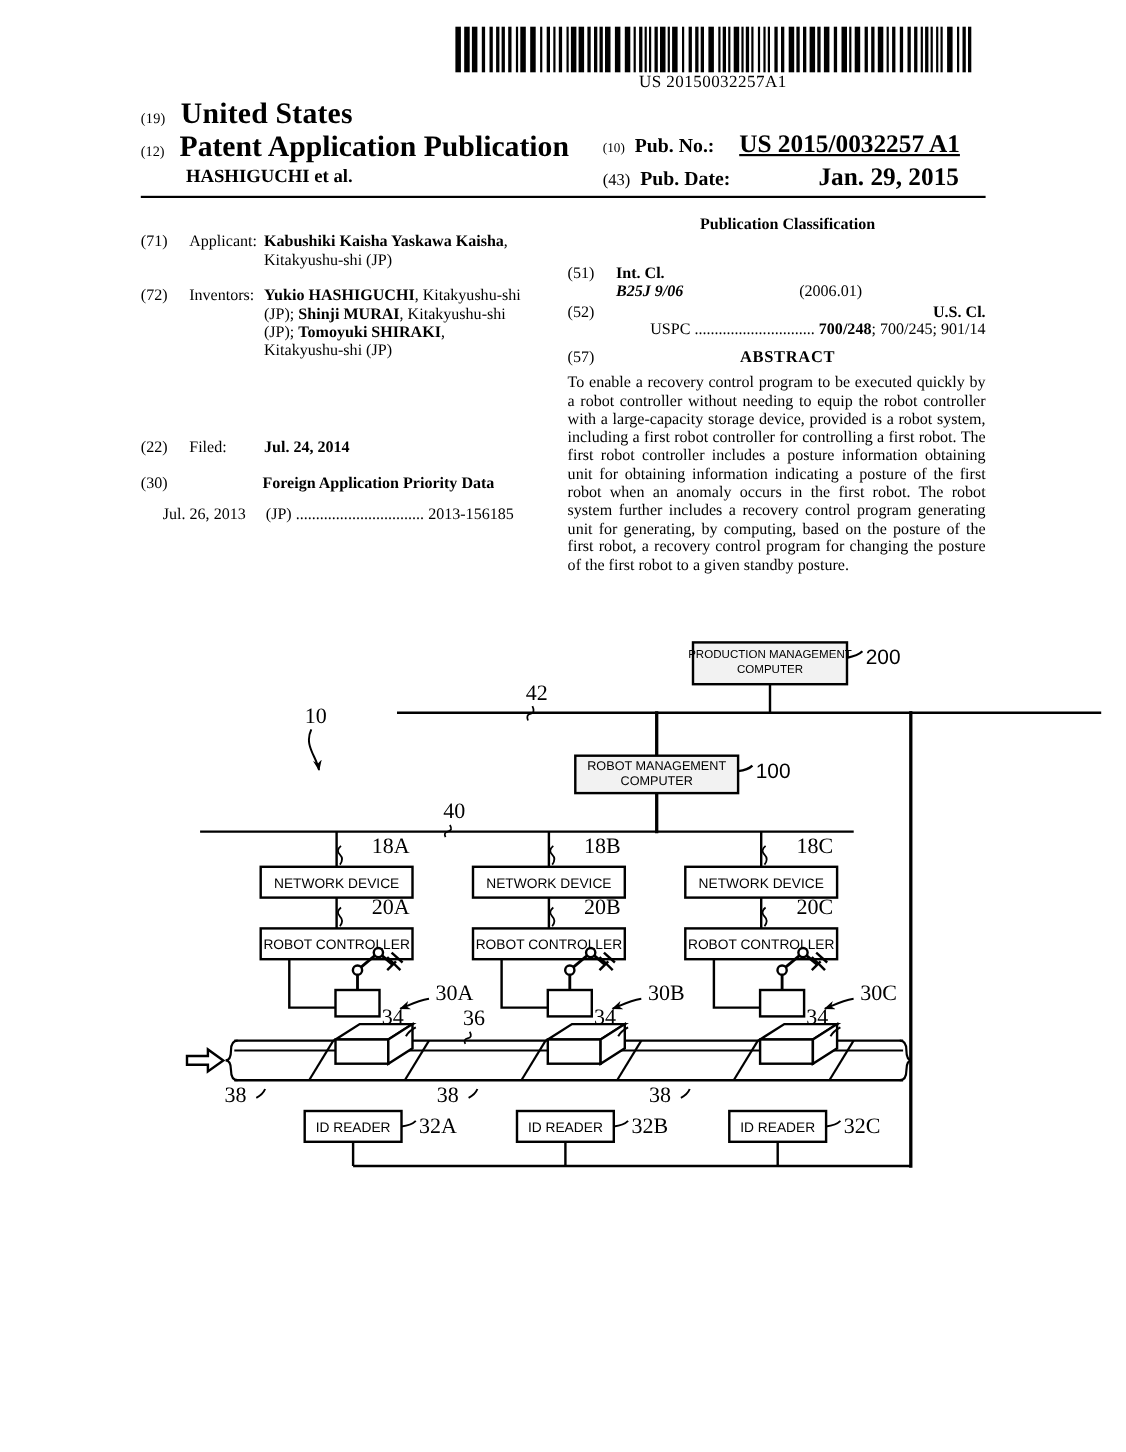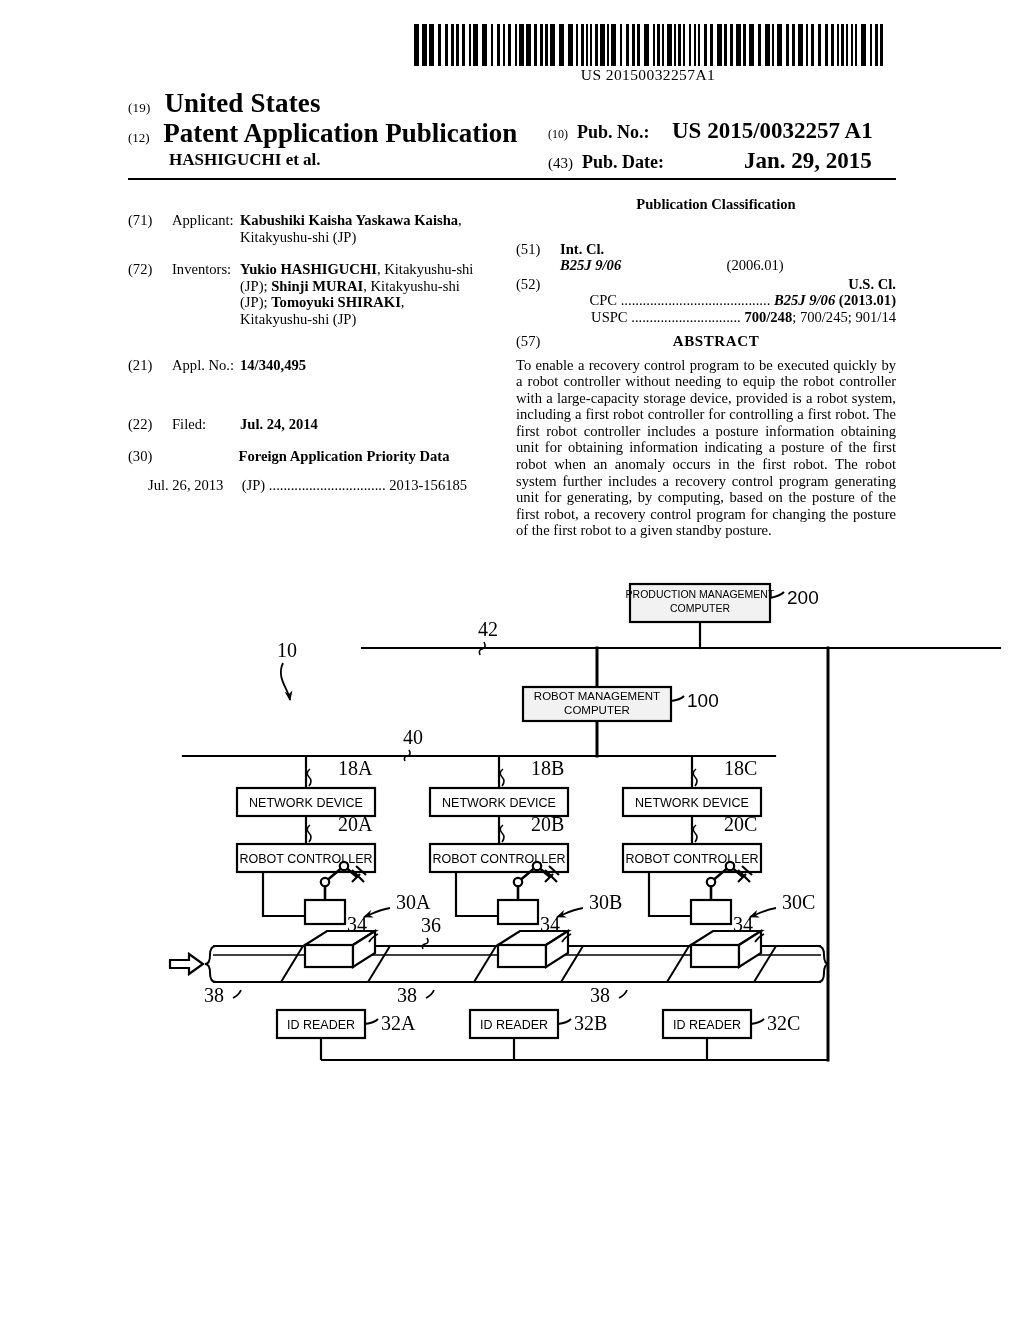--- a/index.html
+++ b/index.html
@@ -87,20 +87,21 @@
     font-size: 18px;
     white-space: nowrap;
   }
   .t-pubno-label .num-sup { font-size: 12px; font-weight: normal; }
   .t-pubno-value {
     position: absolute;
     left: 544px; top: 30px;
     font-weight: bold;
     font-size: 23px;
     white-space: nowrap;
+    text-decoration: underline;
   }
   .t-pubdate-label {
     position: absolute;
     left: 420px; top: 64px;
     font-weight: bold;
     font-size: 18px;
     white-space: nowrap;
   }
   .t-pubdate-label .num-sup { font-size: 15px; font-weight: normal; }
   .t-pubdate-value {
@@ -353,25 +354,20 @@
       <div class="fld-body">
         <div><span class="b">Yukio HASHIGUCHI</span><span>, Kitakyushu-shi</span></div>
         <div><span>(JP); </span><span class="b">Shinji MURAI</span><span>, Kitakyushu-shi</span></div>
         <div><span>(JP); </span><span class="b">Tomoyuki SHIRAKI</span><span>,</span></div>
         <div>Kitakyushu-shi (JP)</div>
       </div>
     </div>
 
     <div class="spacer-30"></div>
 
-    <div class="fld">
-      <span class="fld-code">(21)</span>
-      <span class="fld-label">Appl. No.:</span>
-      <div class="fld-body"><span class="b">14/340,495</span></div>
-    </div>
 
     <div class="spacer-30"></div>
     <div class="spacer-12"></div>
 
     <div class="fld">
       <span class="fld-code">(22)</span>
       <span class="fld-label">Filed:</span>
       <div class="fld-body"><span class="b">Jul. 24, 2014</span></div>
     </div>
 
@@ -407,26 +403,20 @@
           <span style="display:inline-block;width:98px;"></span>
           <span>(2006.01)</span>
         </div>
       </div>
     </div>
 
     <div class="fld" style="margin-top:2px;">
       <span class="fld-code">(52)</span>
       <div class="indent-cpc">
         <div class="b">U.S. Cl.</div>
-        <div>
-          <span>CPC</span>
-          <span class="dotline">.........................................</span>
-          <span class="bi">B25J 9/06</span>
-          <span class="b">(2013.01)</span>
-        </div>
         <div>
           <span>USPC</span>
           <span class="dotline">..............................</span>
           <span class="b">700/248</span><span>; 700/245; 901/14</span>
         </div>
       </div>
     </div>
 
     <div class="spacer-8"></div>
 

